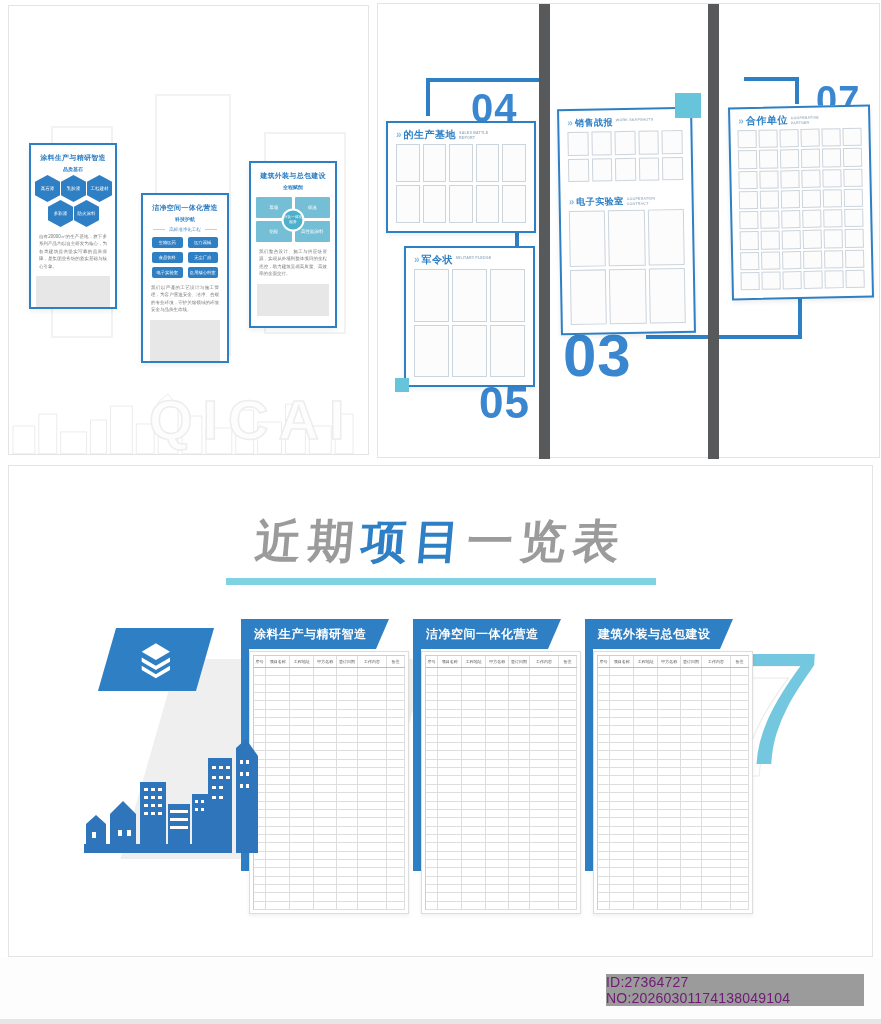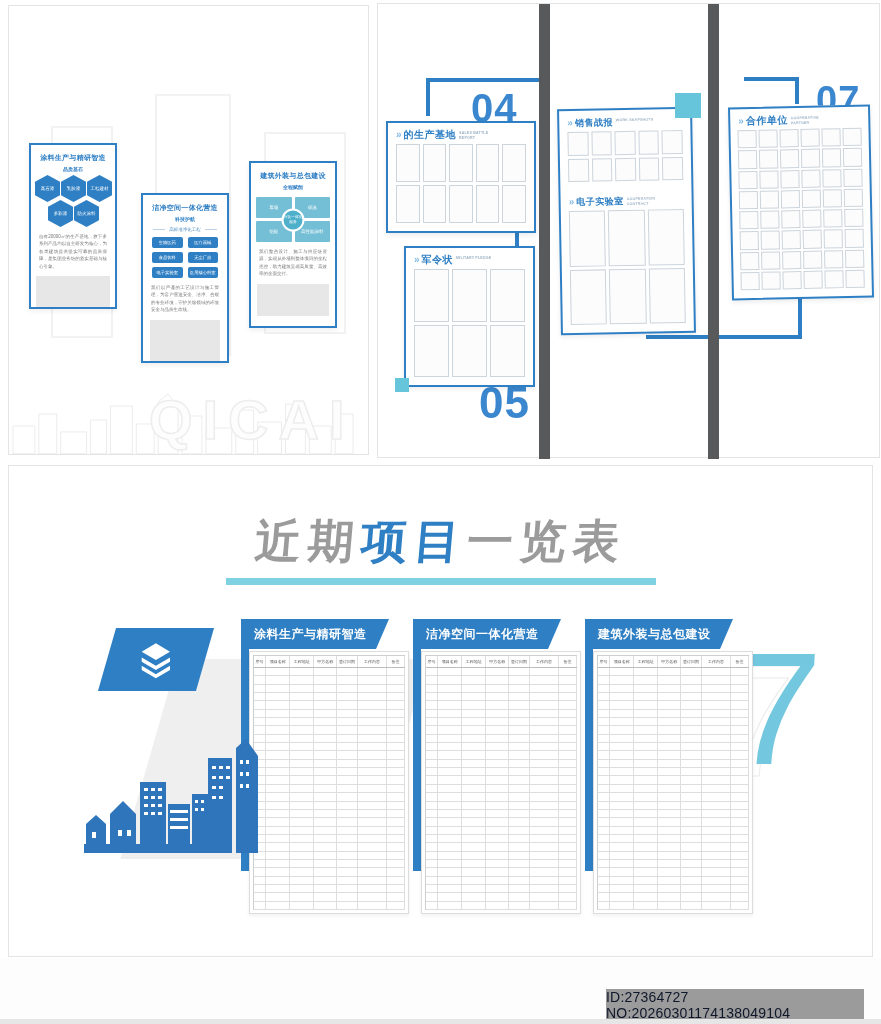--- a/index.html
+++ b/index.html
@@ -56,21 +56,21 @@
   .tcard{position:absolute;left:8px;top:32px;width:160px;height:263px;background:#fff;border:1px solid #ddd;box-shadow:0 2px 4px rgba(0,0,0,.06);padding:3px;}
   .ptable{display:flex;flex-direction:column;width:100%;height:100%;border-top:1px solid #cfcfcf;border-left:1px solid #cfcfcf;}
   .trow{display:flex;flex:1;border-bottom:1px solid #dedede;}
   .trow.head{flex:0 0 12px;border-bottom:1px solid #bdbdbd;}
   .tcell{border-right:1px solid #dedede;font-size:4px;color:#555;display:flex;align-items:center;justify-content:center;overflow:hidden;}
   .big7{position:absolute;left:722px;top:178px;z-index:1;font-size:160px;line-height:130px;color:#73c7df;transform:skewX(-3deg);}
   .big7ghost{position:absolute;left:710px;top:190px;z-index:0;font-size:160px;line-height:130px;color:transparent;-webkit-text-stroke:1px #ebebeb;transform:skewX(-3deg);}
   
   #footer{position:absolute;left:0;top:958px;width:881px;height:66px;background:#fdfdfd;}
   .wm-left{position:absolute;left:26px;top:20px;font-size:25px;font-weight:bold;letter-spacing:1px;color:#ececec;-webkit-text-stroke:1px #cdcdcd;}
-  .id-box{position:absolute;left:606px;top:31px;width:258px;height:32px;background:#9b9b9b;color:#0f172a;font-size:14px;display:flex;align-items:center;justify-content:center;letter-spacing:.2px;}
+  .id-box{position:absolute;left:606px;top:16px;width:258px;height:32px;background:#9b9b9b;color:#701a75;font-size:14px;display:flex;align-items:center;justify-content:center;letter-spacing:.2px;}
   .bottom-strip{position:absolute;left:0;bottom:0;width:100%;height:5px;background:#e6e6e6;}
 </style>
 </head>
 <body>
 
 <div id="stage">
 
   <div id="panel-left" class="panel">
     <div class="ghost-rect" style="left:42px;top:120px;width:62px;height:212px;"></div>
     <div class="ghost-rect" style="left:146px;top:88px;width:76px;height:262px;"></div>
@@ -137,20 +137,21 @@
   </div>
 
   <div id="panel-right" class="panel">
     <div class="bracket" style="left:48px;top:74px;width:115px;height:38px;border-top:4px solid #2e7fc4;border-left:4px solid #2e7fc4;"></div>
     <div class="bracket" style="left:137px;top:226px;width:4px;height:18px;border-left:4px solid #2e7fc4;"></div>
     <div class="bracket" style="left:268px;top:295px;width:156px;height:40px;border-bottom:4px solid #2e7fc4;border-right:4px solid #2e7fc4;"></div>
     <div class="bracket" style="left:366px;top:73px;width:55px;height:27px;border-top:4px solid #2e7fc4;border-right:4px solid #2e7fc4;"></div>
 
     <div class="bignum" style="left:93px;top:84px;font-size:40px;">04</div>
     <div class="bignum" style="left:101px;top:377px;font-size:44px;">05</div>
+    <div class="bignum" style="left:185px;top:322px;font-size:60px;">03</div>
     <div class="bignum" style="left:438px;top:77px;font-size:38px;">07</div>
 
     <div class="rboard" style="left:8px;top:117px;width:150px;height:112px;">
       <div class="rhead">
         <span class="chev">»</span>
         <span class="rtitle">的生产基地</span>
         <span class="rsub">SALES BATTLE REPORT</span>
       </div>
       <div class="pgrid" style="grid-template-columns: repeat(5, 1fr);">
           <div class="gcell"></div>

